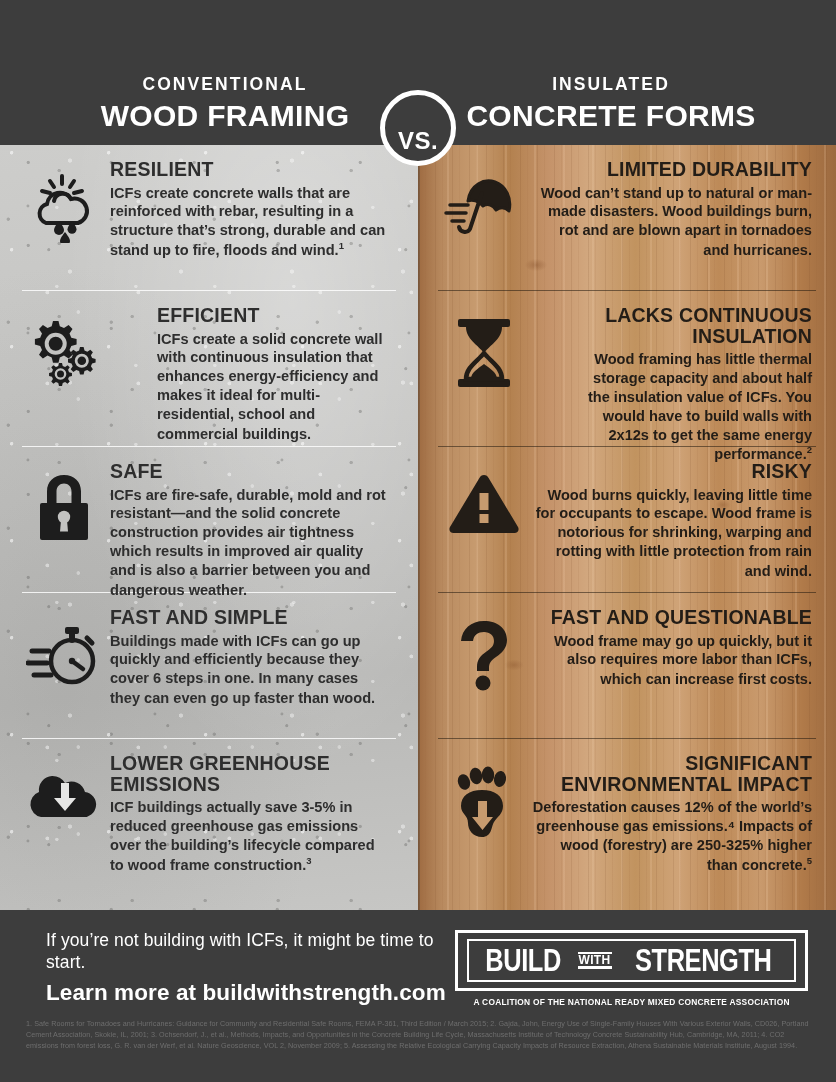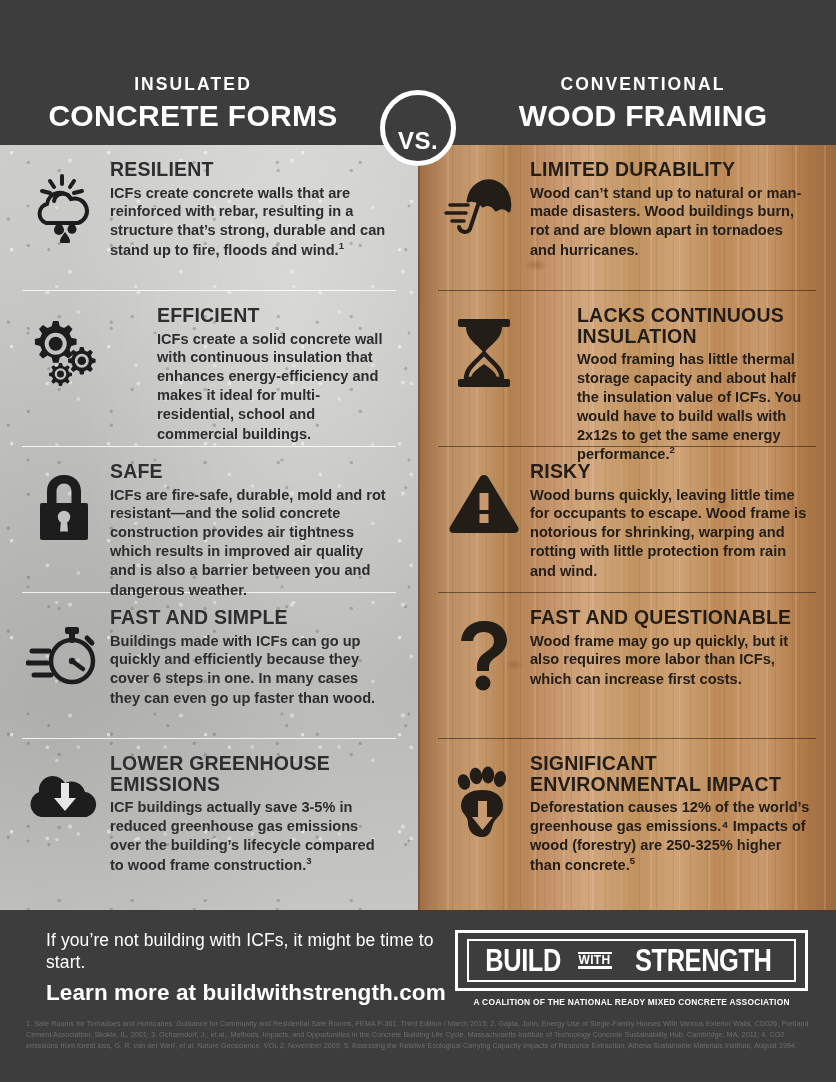--- a/index.html
+++ b/index.html
@@ -150,21 +150,21 @@
     z-index: 5;
   }
 
   
   .item {
     display: flex;
     align-items: flex-start;
     position: relative;
     padding: 0 28px 0 18px;
   }
-  .col.wood .item { padding: 0 24px 0 20px; }
+  .col.wood .item { padding: 0 24px 0 20px; text-align: right; }
 
   .item-icon {
     flex: 0 0 92px;
     display: flex;
     align-items: center;
     justify-content: center;
     padding-top: 26px;
   }
   .item-icon svg { display: block; }
 
@@ -288,27 +288,27 @@
     line-height: 1.55;
     letter-spacing: .05px;
   }
 </style>
 </head>
 <body>
 
 <div class="infographic">
 
   <div class="header">
+    <div class="header-side right">
+      <div class="header-kicker">CONVENTIONAL</div>
+      <div class="header-title">WOOD FRAMING</div>
+    </div>
     <div class="header-side left">
       <div class="header-kicker">INSULATED</div>
       <div class="header-title">CONCRETE FORMS</div>
-    </div>
-    <div class="header-side right">
-      <div class="header-kicker">CONVENTIONAL</div>
-      <div class="header-title">WOOD FRAMING</div>
     </div>
     <div class="vs-badge">
       <span>VS.</span>
     </div>
   </div>
 
   <div class="columns">
 
     <div class="col concrete">
 

